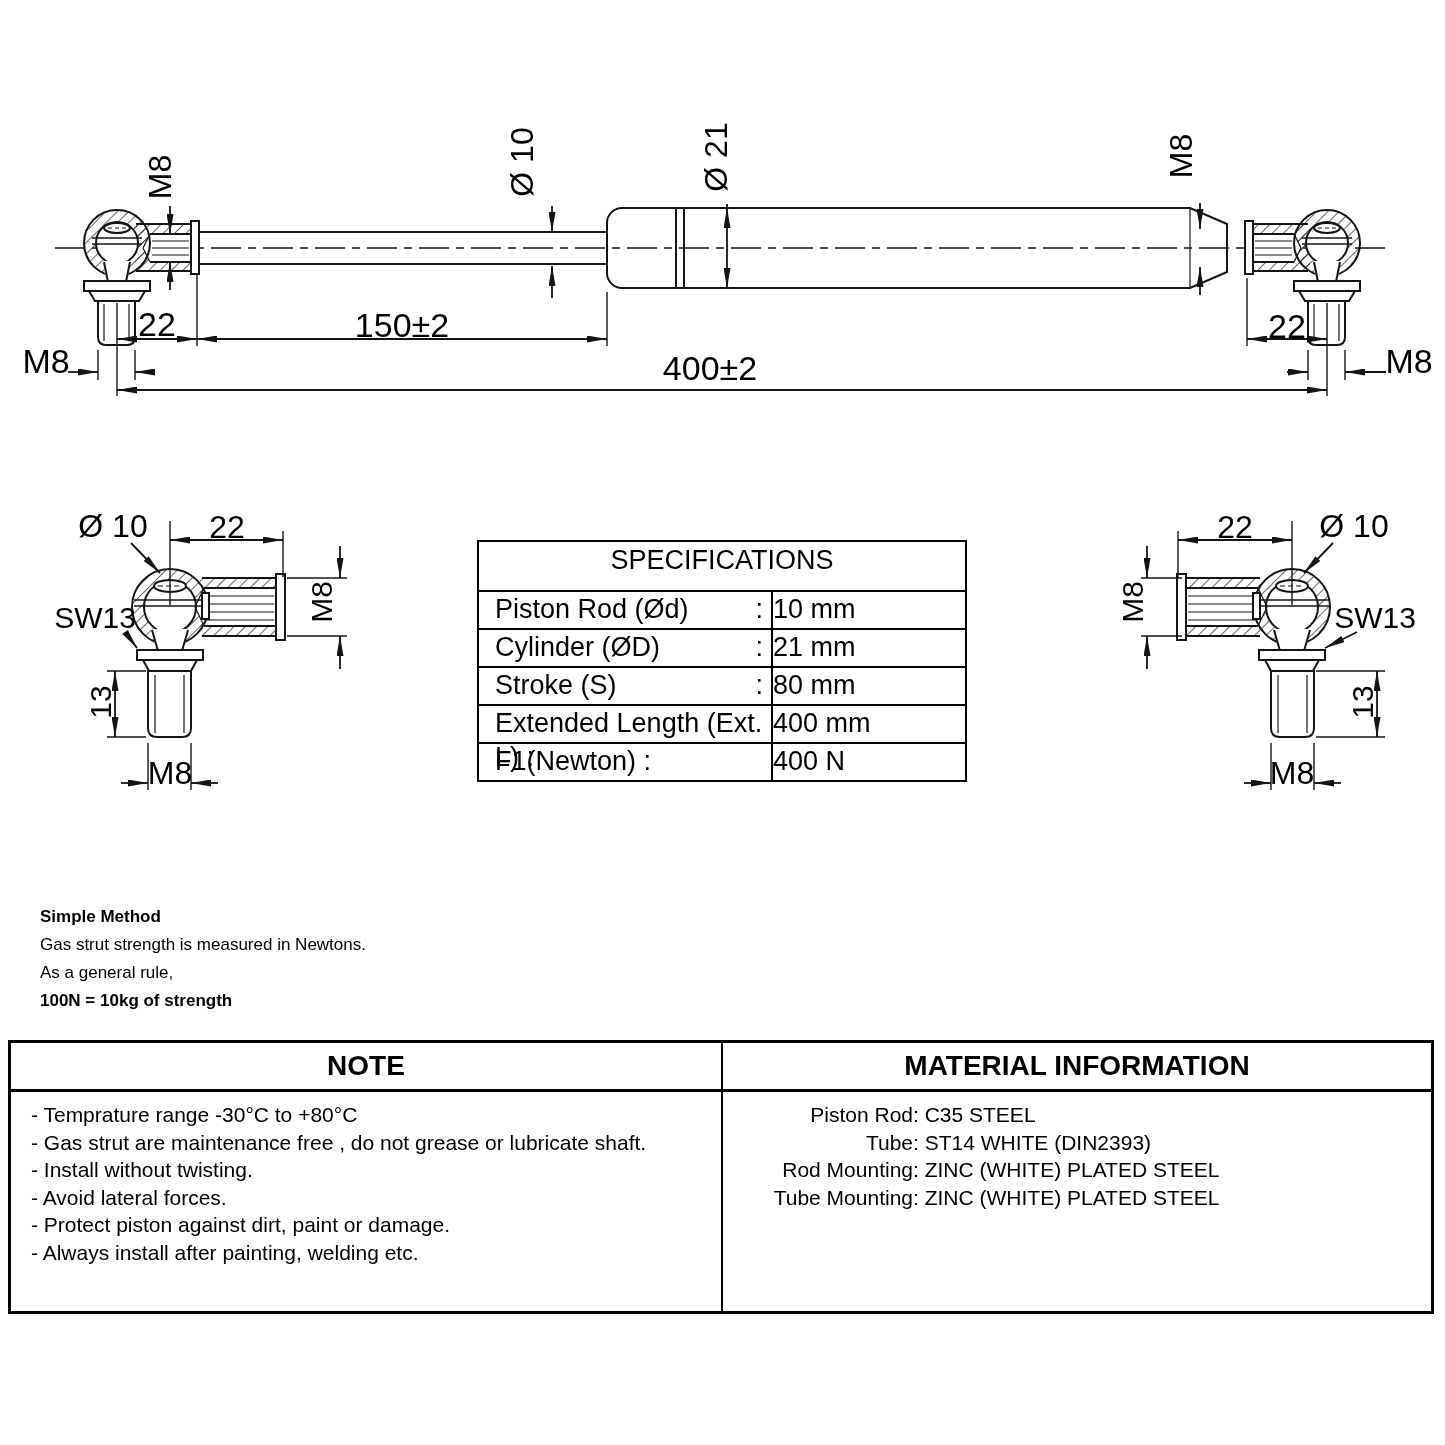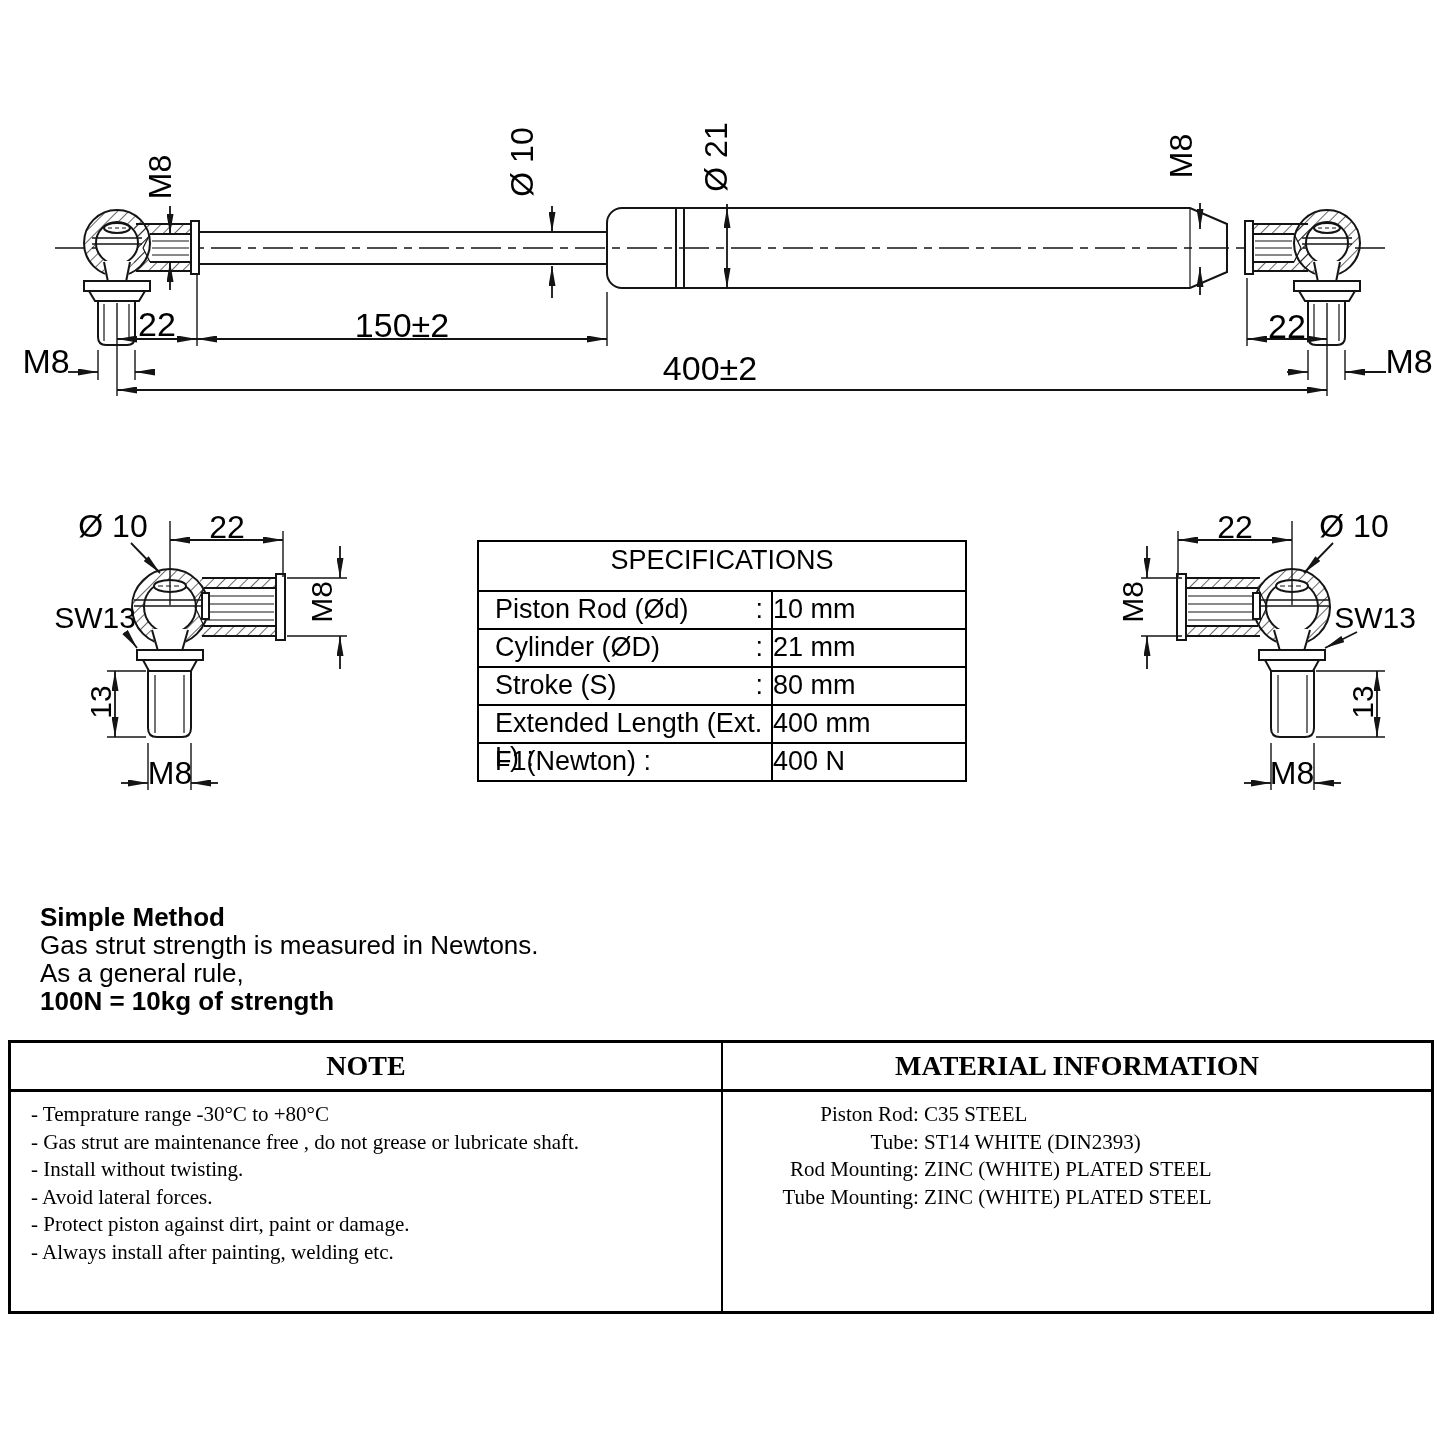--- a/index.html
+++ b/index.html
@@ -18,24 +18,24 @@
   .mid{text-anchor:middle;}
   .f34{font-size:34px;}.f32{font-size:32px;}.f30{font-size:30px;}
   
   .spec{position:absolute;left:477px;top:540px;width:486px;border:2px solid #000;background:#fff;font-size:27px;}
   .spec-title{height:48px;line-height:36px;text-align:center;}
   .spec-row{display:flex;border-top:2px solid #000;height:36px;line-height:34px;}
   .spec-label{width:294px;border-right:2px solid #000;padding:0 8px 0 16px;display:flex;box-sizing:border-box;}
   .spec-colon{margin-left:auto;}
   .spec-value{flex:1;}
   
-  .method{position:absolute;left:40px;top:903px;font-size:26px;line-height:28px;}
+  .method{position:absolute;left:40px;top:903px;font-size:17px;line-height:28px;}
   .bold{font-weight:bold;}
   
-  .btable{position:absolute;left:8px;top:1040px;width:1426px;border:3px solid #000;background:#fff;box-sizing:border-box;font-family:Liberation Serif, serif;}
+  .btable{position:absolute;left:8px;top:1040px;width:1426px;border:3px solid #000;background:#fff;box-sizing:border-box;}
   .bhead{display:flex;border-bottom:3px solid #000;height:46px;}
   .bh{display:flex;align-items:center;justify-content:center;font-weight:bold;font-size:28px;box-sizing:border-box;}
   .bh1{width:712px;border-right:2px solid #000;}
   .bh2{flex:1;}
   .bbody{display:flex;min-height:219px;}
   .bb1{width:712px;border-right:2px solid #000;padding:9px 6px 10px 20px;font-size:21px;line-height:27.5px;box-sizing:border-box;}
   .bb2{flex:1;padding:9px 6px 10px 18px;font-size:21px;line-height:27.5px;box-sizing:border-box;}
   .mrow{display:flex;text-align:right;}
   .mname{width:172px;}
 </style>

